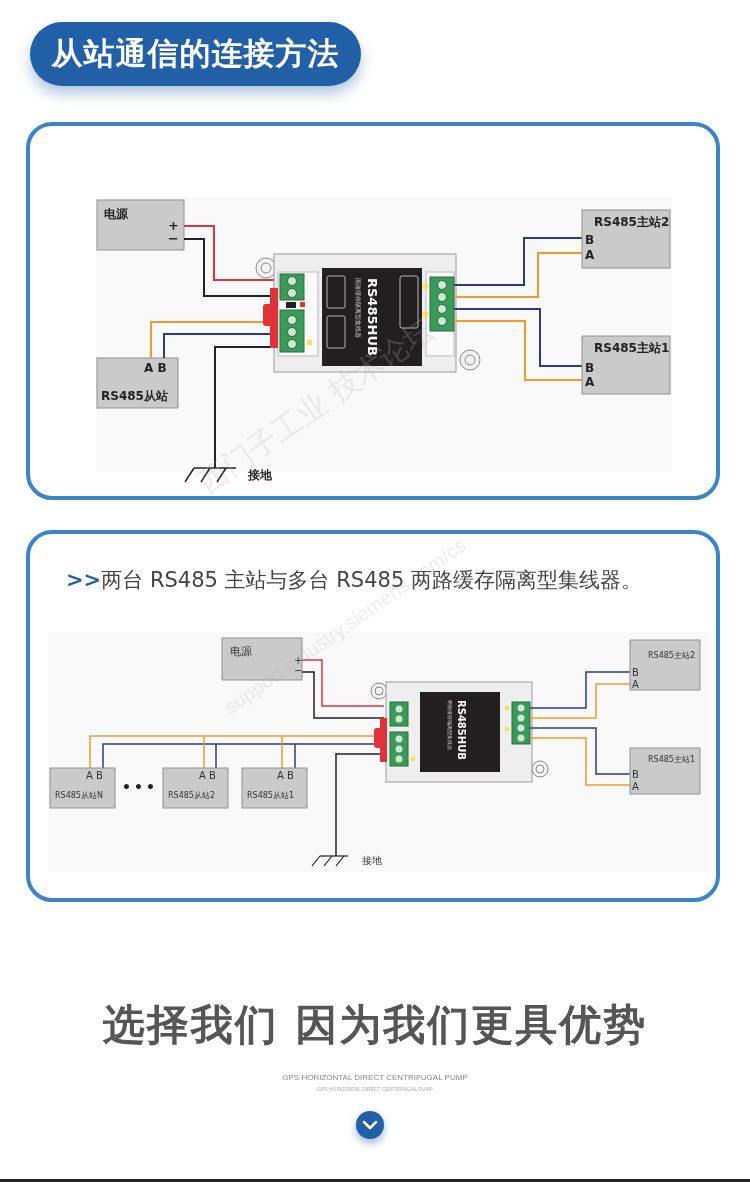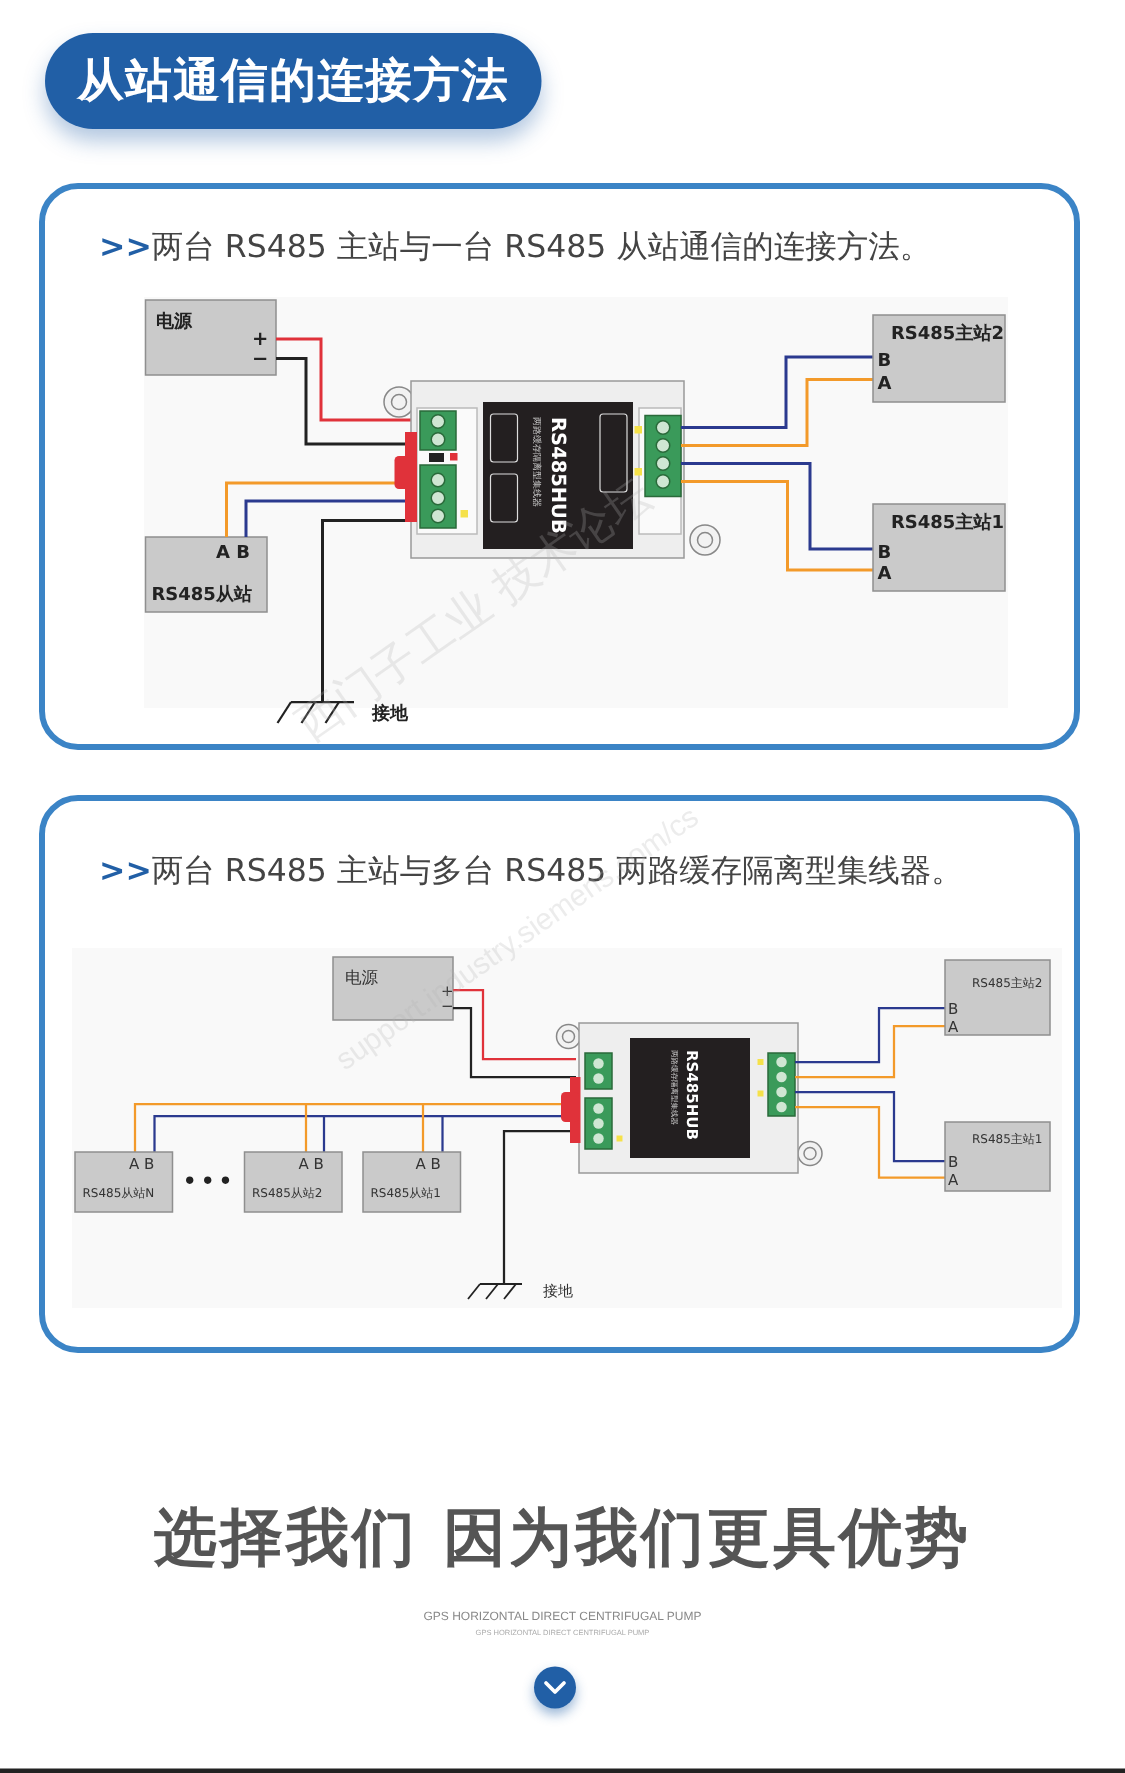--- a/index.html
+++ b/index.html
@@ -32,23 +32,20 @@
   .bottom-bar { position:absolute; left:0; bottom:0; width:750px; height:3px; background:#222; }
   .watermark { position:absolute; left:190px; top:470px; transform:rotate(-35deg); transform-origin:left top; color:rgba(180,180,180,0.25); font-size:30px; white-space:nowrap; pointer-events:none; }
   .watermark2 { position:absolute; left:220px; top:700px; transform:rotate(-35deg); transform-origin:left top; color:rgba(180,180,180,0.25); font-size:20px; white-space:nowrap; pointer-events:none; font-family:"Liberation Sans", sans-serif; }
 </style>
 </head>
 <body>
 
 <div class="pill">从站通信的连接方法</div>
 
 <div class="panel" id="panel1">
-  <div class="subtitle" style="top:24px;">
-    <span class="arrows">&gt;&gt;</span><span>两台 RS485 主站与一台 RS485 从站通信的连接方法。</span>
-  </div>
   <svg width="686" height="370">
 
     <rect x="66" y="72" width="576" height="274" fill="#f9f9f9"></rect>
 
     <rect class="box" x="67" y="74" width="87" height="50"></rect>
     <text class="lbl" x="74" y="92" font-size="12">电源</text>
     <text class="lbl" x="138" y="104" font-size="13">+</text>
     <text class="lbl" x="138" y="117" font-size="13">−</text>
 
     <polyline points="154,100 184,100 184,154 244,154" fill="none" stroke="#e0323a" stroke-width="2"></polyline>

